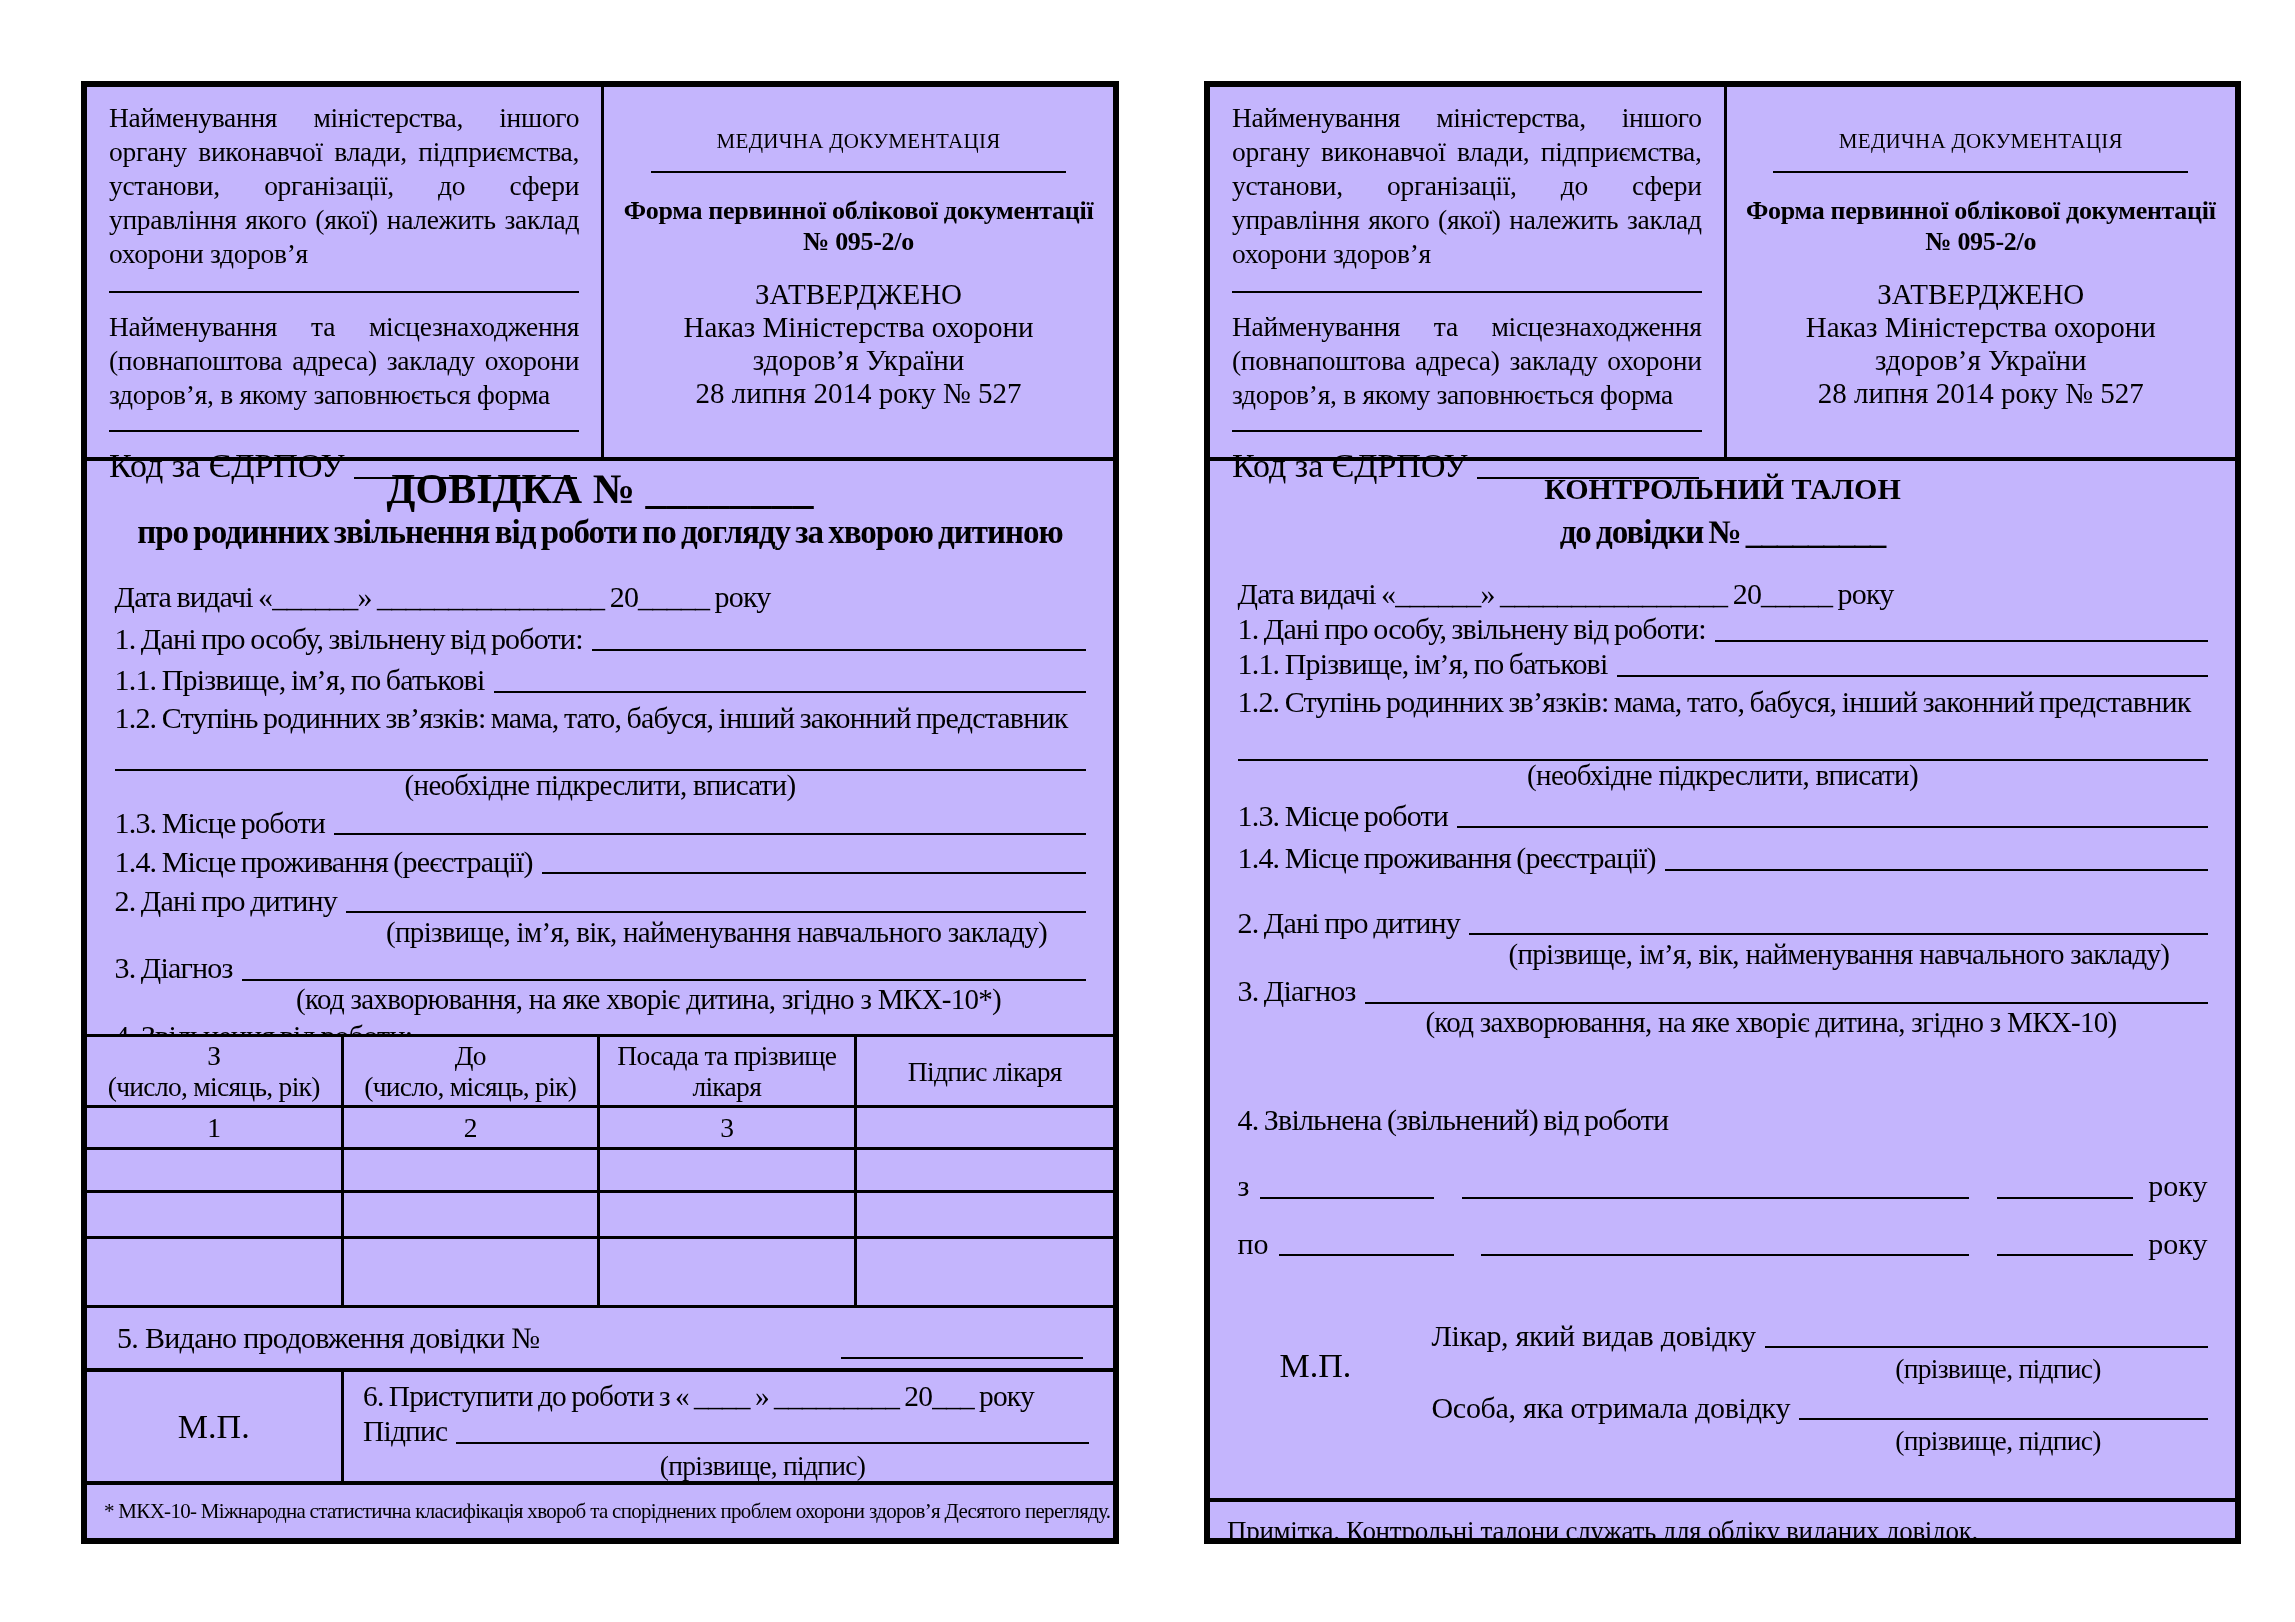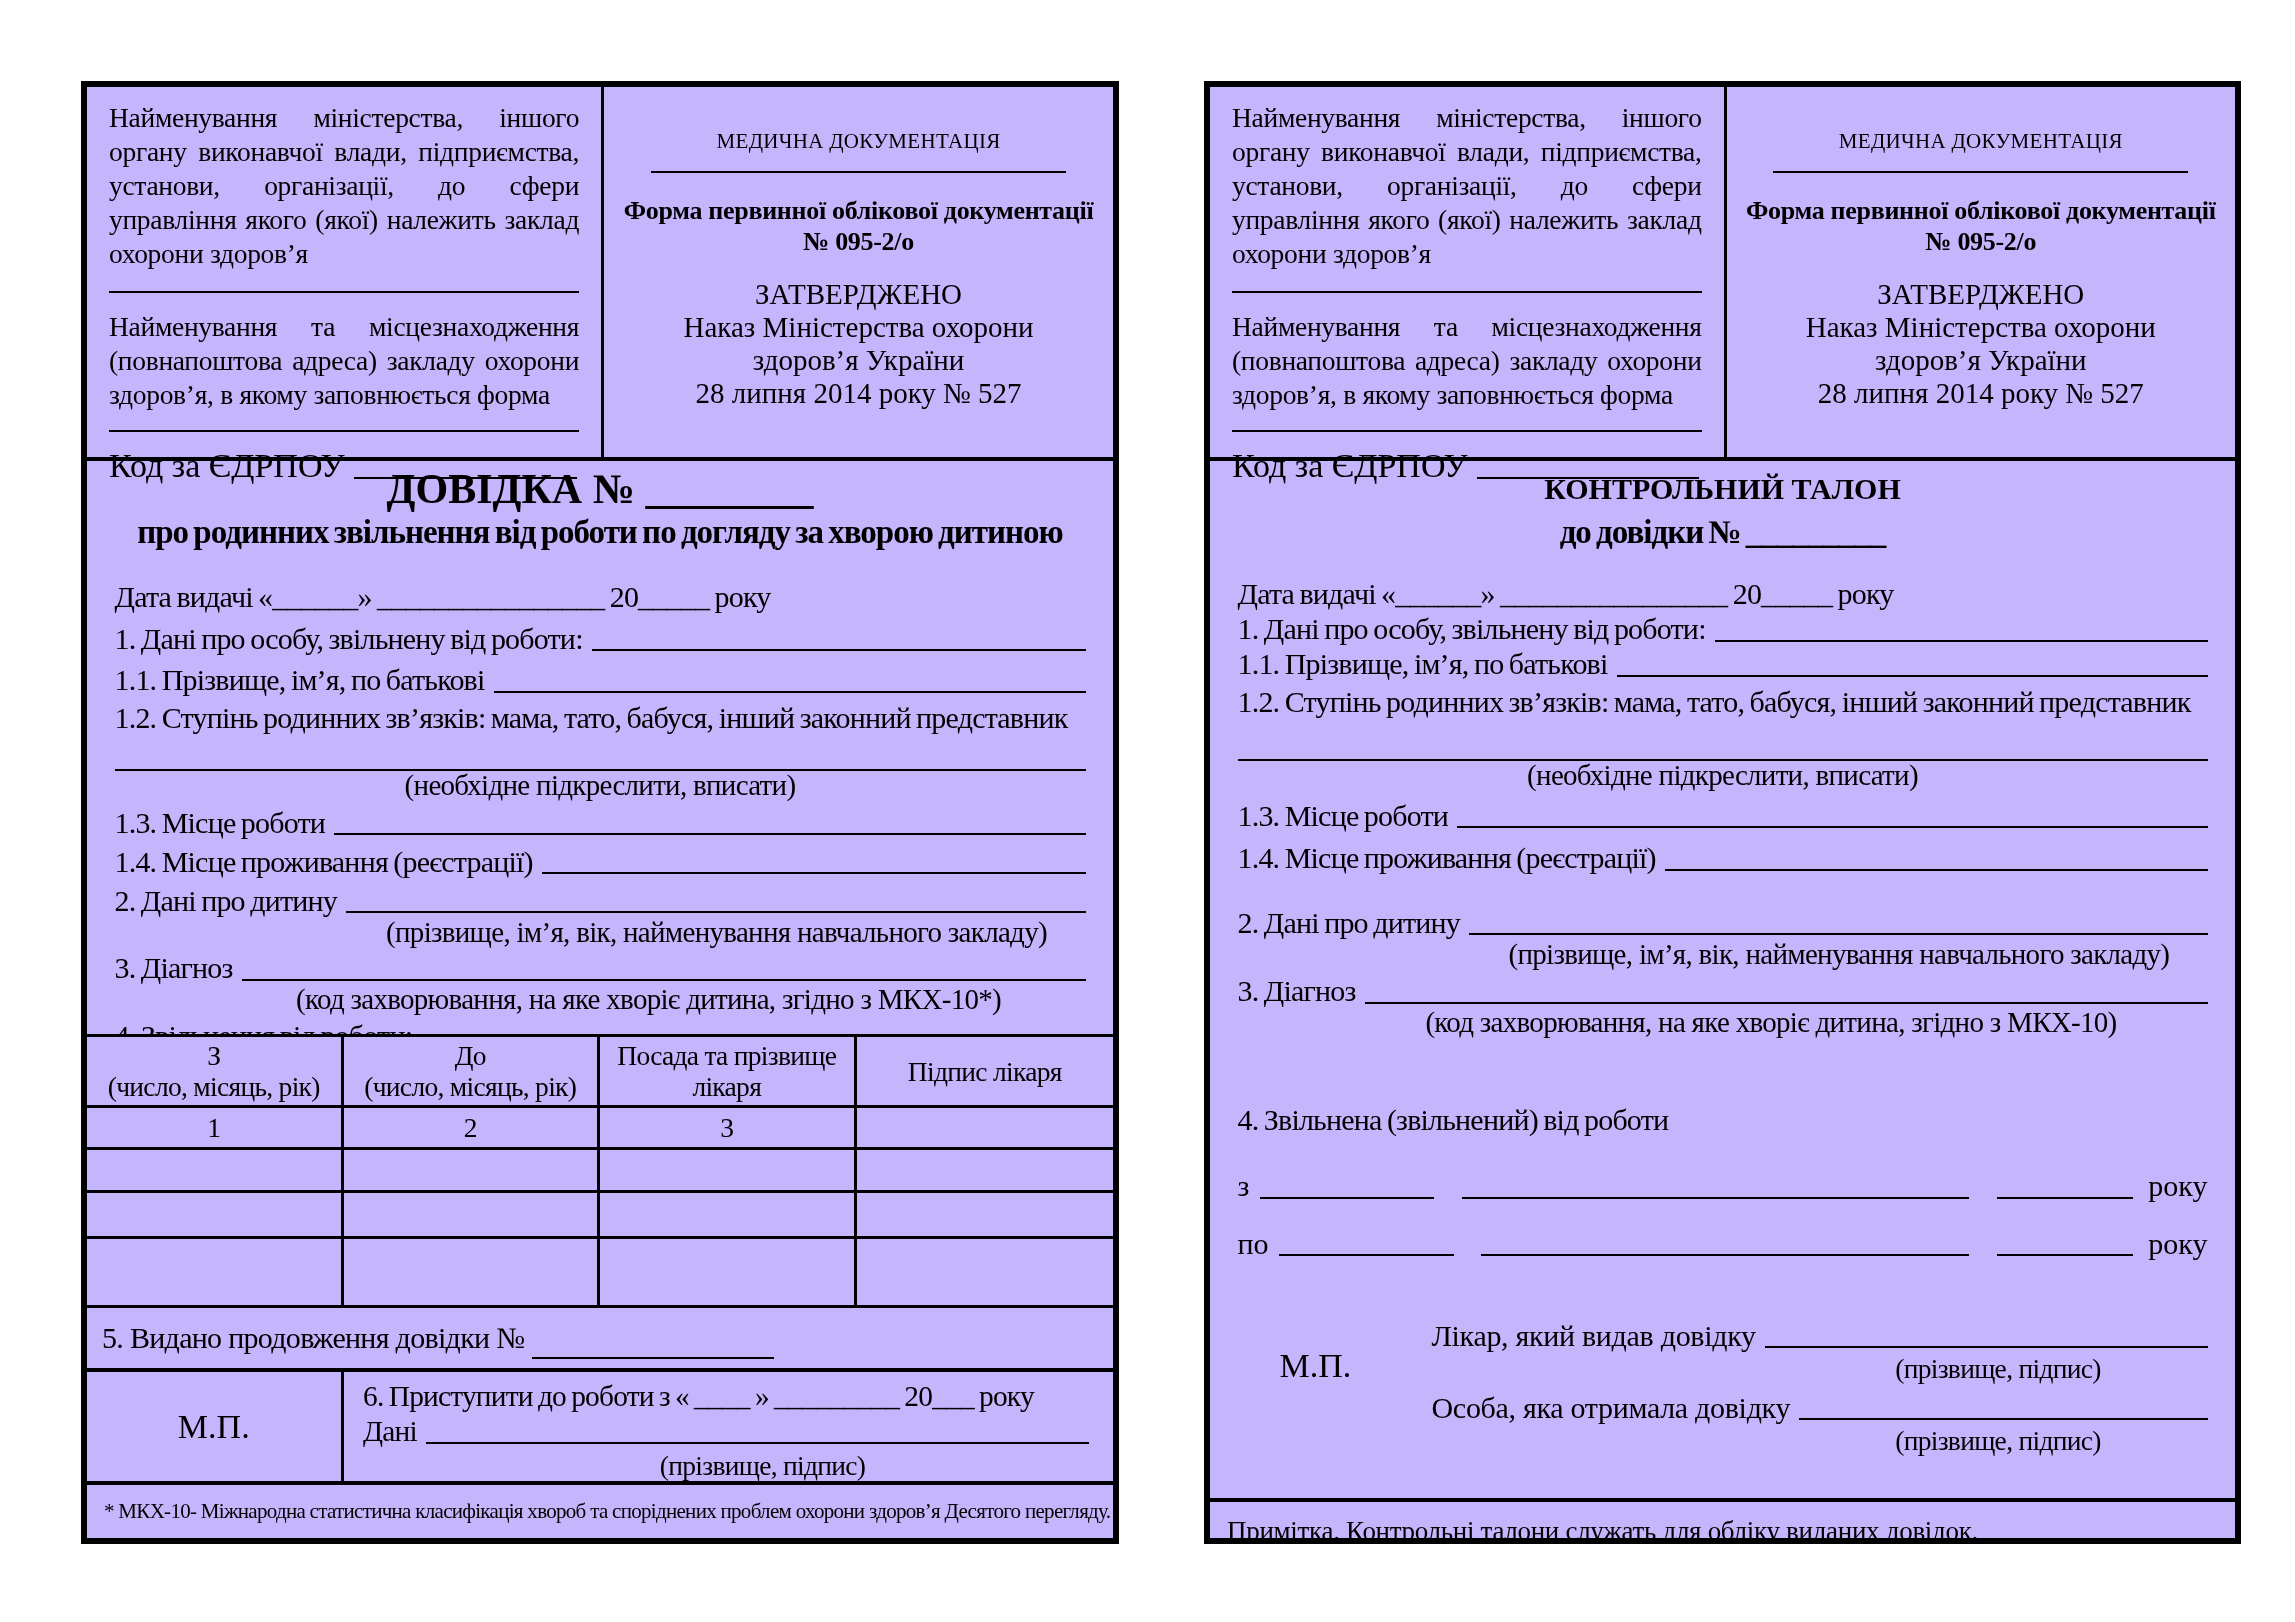--- a/index.html
+++ b/index.html
@@ -76,21 +76,21 @@
   }
   .tc {
     border-right:3.3px solid #000; border-bottom:3.3px solid #000;
     display:flex; flex-direction:column; align-items:center; justify-content:center;
     text-align:center; font-size:27.5px; line-height:31px; letter-spacing:-0.7px; padding:0 6.5px;
   }
   .tc.last { border-right:none; }
   .tc.bb0  { border-bottom:none; }
 
   .row5 { height:63px; min-height:63px; display:flex; align-items:center;
-          padding:0 15px; font-size:30px; letter-spacing:-0.7px; }
+          padding:0 30px; font-size:30px; letter-spacing:-0.7px;justify-content:space-between; }
   .row5 .fill { width:242px; border-bottom:2.6px solid #000; height:27.5px; align-self:flex-end; margin:0 0 9.2px 7.9px; }
 
   .mprow { height:113px; min-height:113px; border-top:4.6px solid #000; display:flex; }
   .mpcell { width:25%; border-right:3.3px solid #000; display:flex; align-items:center; justify-content:center; font-size:34px; }
   .mpright { flex:1; padding:6.5px 23.6px 0 19.6px; }
   .mpright .ln { font-size:29.4px; }
   .note6 { font-size:27.5px; margin-top:1.3px; padding-left:10%; text-align:center; letter-spacing:-0.7px; }
 
   .foot { border-top:4.6px solid #000; flex:1; display:flex; align-items:center;
           padding:14px 17px; }
@@ -228,21 +228,21 @@
   <div class="row5" style="border-top:3.9px solid #000;">
     <span>5. Видано продовження довідки №</span>
       <span class="fill"></span>
   </div>
 
   <div class="mprow">
     <div class="mpcell">М.П.</div>
     <div class="mpright">
       <div class="ln">6. Приступити до роботи з « ____ » _________ 20___ року</div>
       <div class="ln">
-        <span>Дані</span>
+        <span>Підпис</span>
           <span class="fill"></span>
       </div>
       <div class="note6">(прізвище, підпис)</div>
     </div>
   </div>
 
   <div class="foot">* МКХ-10- Міжнародна статистична класифікація хвороб та споріднених проблем охорони здоров’я Десятого перегляду.</div>
 </section>
 
 <section class="form" id="coupon">

